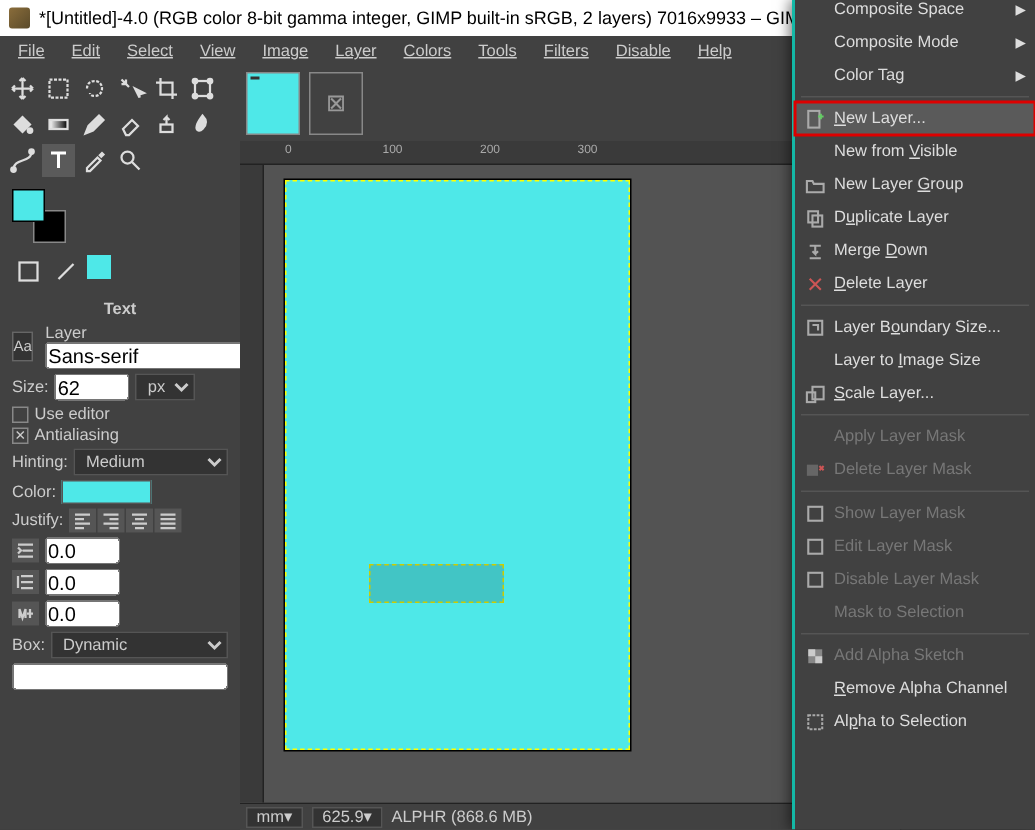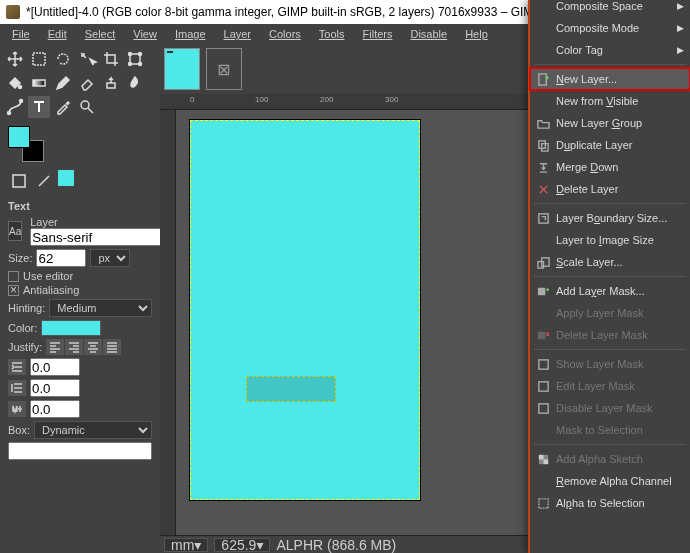--- a/index.html
+++ b/index.html
@@ -12,21 +12,21 @@
 .left-panel { width: 160px; background: #414141; display: flex; flex-direction: column; }
 .toolbox { padding: 4px; display: flex; flex-wrap: wrap; gap: 2px; }
 .tool { width: 22px; height: 22px; display: flex; align-items: center; justify-content: center; color: #ddd; font-size: 14px; }
 .tool svg { width: 16px; height: 16px; stroke: #ddd; fill: none; stroke-width: 1.5; }
 .tool.sel { background: #5a5a5a; }
 .color-box { padding: 4px 8px; }
 .fgbg { position: relative; width: 36px; height: 36px; }
 .fg-swatch { position: absolute; top: 0; left: 0; width: 22px; height: 22px; background: #4ee8e8; border: 1px solid #000; }
 .bg-swatch { position: absolute; bottom: 0; right: 0; width: 22px; height: 22px; background: #000; border: 1px solid #888; }
 .tool-opts { padding: 4px 8px; flex: 1; font-size: 11px; }
-.tool-opts .hdr { font-weight: bold; margin-bottom: 4px; }
+.tool-opts .hdr { font-weight: bold; margin-bottom: 4px; text-align: center; }
 .tool-opts .logo-small { width: 20px; height: 20px; background: #333; display: inline-flex; align-items: center; justify-content: center; margin-right: 4px; vertical-align: middle; font-size: 10px; border:1px solid #666;}
 .tool-opts .row { display: flex; align-items: center; gap: 4px; margin: 3px 0; }
 .tool-opts input[type="text"], .tool-opts select { background: #333; border: 1px solid #555; color: #ccc; font-size: 11px; padding: 1px 3px; }
 .tool-opts .font-input { flex: 1; height: 18px; }
 .tool-opts .spin { width: 50px; height: 18px; }
 .tool-opts .color-swatch { width: 60px; height: 16px; background: #4ee8e8; border: 1px solid #555; }
 .tool-opts .justify-btns { display: flex; gap: 1px; }
 .tool-opts .jbtn { width: 18px; height: 16px; background: #555; display:flex; align-items:center; justify-content:center;}
 .tool-opts .jbtn svg{width:12px;height:12px;stroke:#ccc;fill:none;stroke-width:1.5;}
 .tool-opts label { font-size: 11px; }
@@ -38,21 +38,21 @@
 .canvas-tab { width: 36px; height: 42px; background: #4ee8e8; border: 1px solid #888; display:flex; align-items:flex-start; padding:2px;}
 .canvas-tab .mini-dash{width:6px;height:2px;background:#333;}
 .canvas-tab.blank { background: #414141; display:flex;align-items:center;justify-content:center;}
 .canvas-tab.blank::after{content:"⊠"; color:#999; font-size:16px;}
 .ruler-h { height: 16px; background: #3a3a3a; border-bottom: 1px solid #222; position: relative; font-size:8px; color:#aaa;}
 .ruler-h span{position:absolute; top:1px;}
 .canvas-wrap { position: relative; background: #535353; height: calc(100% - 66px - 18px); display: flex; }
 .ruler-v { width: 16px; background: #3a3a3a; border-right: 1px solid #222; position:relative;}
 .canvas { position: absolute; left: 30px; top: 10px; width: 230px; height: 380px; background: #4ee8e8; border: 1px dashed #ff0; outline:1px solid #000;}
 .text-sel { position: absolute; width: 90px; height: 26px; border: 1px dashed #cc0; background: rgba(0,0,0,0.15); }
-.statusbar { height: 18px; background: #414141; border-top: 1px solid #222; display: flex; align-items: center; font-size: 14px; padding: 0 4px; gap: 6px;}
+.statusbar { height: 18px; background: #414141; border-top: 1px solid #222; display: flex; align-items: center; font-size: 11px; padding: 0 4px; gap: 6px;}
 .statusbar .sel { background:#333; border:1px solid #555; padding:0 6px; height:14px; display:flex; align-items:center;}
 .right-panel { width: 90px; background: #414141; border-left: 1px solid #222; }
 .rp-tabs { display:flex; gap:1px; padding:2px; flex-wrap:wrap;}
 .rp-tab { width:18px; height:16px; background:#555; display:flex; align-items:center; justify-content:center; font-size:9px;}
 .rp-filter { padding:2px 4px; font-style:italic; color:#888; font-size:10px;}
 .rp-brush-lbl{padding:2px 4px; font-size:10px;}
 .brush-grid { background:#fff; margin:2px; height:80px; display:grid; grid-template-columns:repeat(5,1fr); gap:1px;}
 .brush-cell{background:#fff; display:flex; align-items:center; justify-content:center;}
 .brush-cell .dot{background:#333; border-radius:50%;}
 .rp-sec-title{padding:2px 4px; font-size:10px;}
@@ -60,21 +60,21 @@
 .rp-layers-tabs span.act{background:#555; padding:1px 3px;}
 .rp-row{padding:2px 4px; font-size:10px;}
 .layer-thumb-row{display:flex; align-items:center; gap:4px; padding:3px 4px;}
 .eye-icon{width:14px;color:#ccc;}
 .layer-thumb{width:24px; height:30px; background:#4ee8e8; border:1px solid #000;}
 .layer-thumb.checker{background:repeating-conic-gradient(#888 0% 25%,#ccc 0% 50%) 50%/8px 8px;}
 .lock-icons{display:flex; gap:2px; padding:2px 4px; align-items:center;}
 .lock-icons .li{width:14px;height:14px;display:flex;align-items:center;justify-content:center;color:#aaa;font-size:10px;}
 
 
-.ctx-menu { position: absolute; top: 0; right: 0; width: 162px; height: 553px; background: #414141; border-left: 2px solid #c2410c; box-shadow: -2px 0 8px rgba(0,0,0,0.5); font-size: 11px; }
+.ctx-menu { position: absolute; top: 0; right: 0; width: 162px; height: 553px; background: #414141; border-left: 2px solid #14b8a6; box-shadow: -2px 0 8px rgba(0,0,0,0.5); font-size: 11px; }
 .ctx-item { padding: 5px 10px 5px 26px; display: flex; align-items: center; position: relative; color: #ddd; cursor: pointer;}
 .ctx-item.disabled { color: #777; }
 .ctx-item .arrow { position: absolute; right: 6px; font-size: 9px;}
 .ctx-item .mi-icon { position: absolute; left: 6px; width: 14px; height: 14px; display: flex; align-items: center; justify-content: center; }
 .ctx-item .mi-icon svg { width: 13px; height: 13px; stroke: #aaa; fill: none; stroke-width: 1.5;}
 .ctx-item.highlighted { background: #5a5a5a; outline: 2px solid #d00; outline-offset: -1px;}
 .ctx-sep { height: 1px; background: #555; margin: 3px 4px;}
 .ctx-item u { text-decoration: underline; }
 
 
@@ -498,29 +498,20 @@
     <div class="ctx-item">
       <span class="mi-icon">
         <svg viewBox="0 0 14 14">
           <rect x="1" y="6" width="6" height="7"></rect>
           <rect x="5" y="2" width="8" height="9"></rect>
         </svg>
       </span>
       <span><u>S</u>cale Layer...</span>
     </div>
     <div class="ctx-sep"></div>
-    <div class="ctx-item">
-      <span class="mi-icon">
-        <svg viewBox="0 0 14 14">
-          <rect x="1" y="3" width="8" height="8" fill="#aaa" stroke="none"></rect>
-          <path d="M10 5h3M11.5 3.5v3" stroke="#6c6"></path>
-        </svg>
-      </span>
-      <span>Add La<u>y</u>er Mask...</span>
-    </div>
     <div class="ctx-item disabled">
       <span class="mi-icon"></span>
       <span>Apply Layer Mask</span>
     </div>
     <div class="ctx-item disabled">
       <span class="mi-icon">
         <svg viewBox="0 0 14 14">
           <rect x="1" y="3" width="8" height="8" fill="#666" stroke="none"></rect>
           <path d="M10 4l3 3M13 4l-3 3" stroke="#c55"></path>
         </svg>

